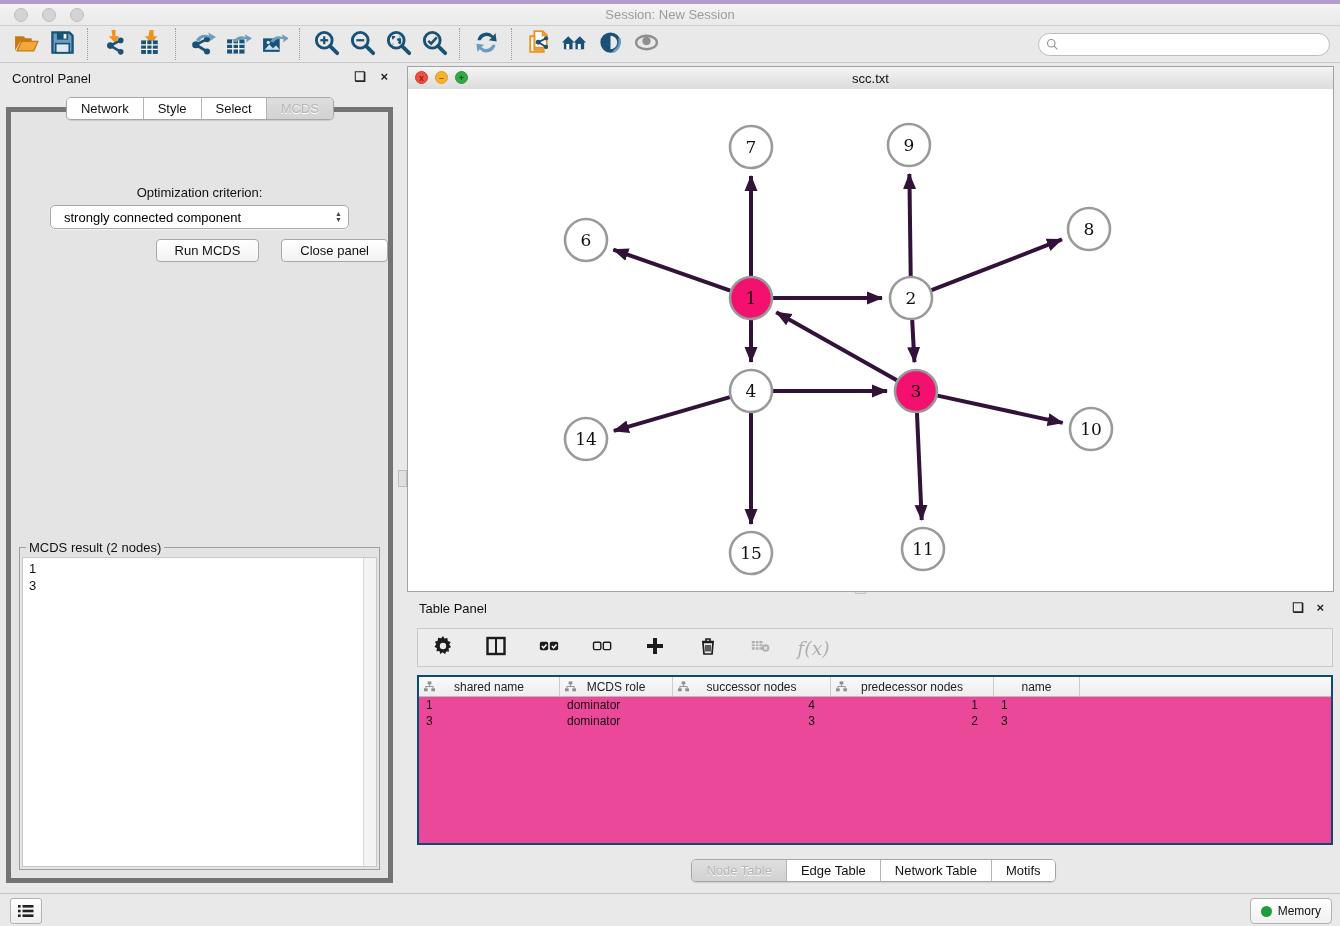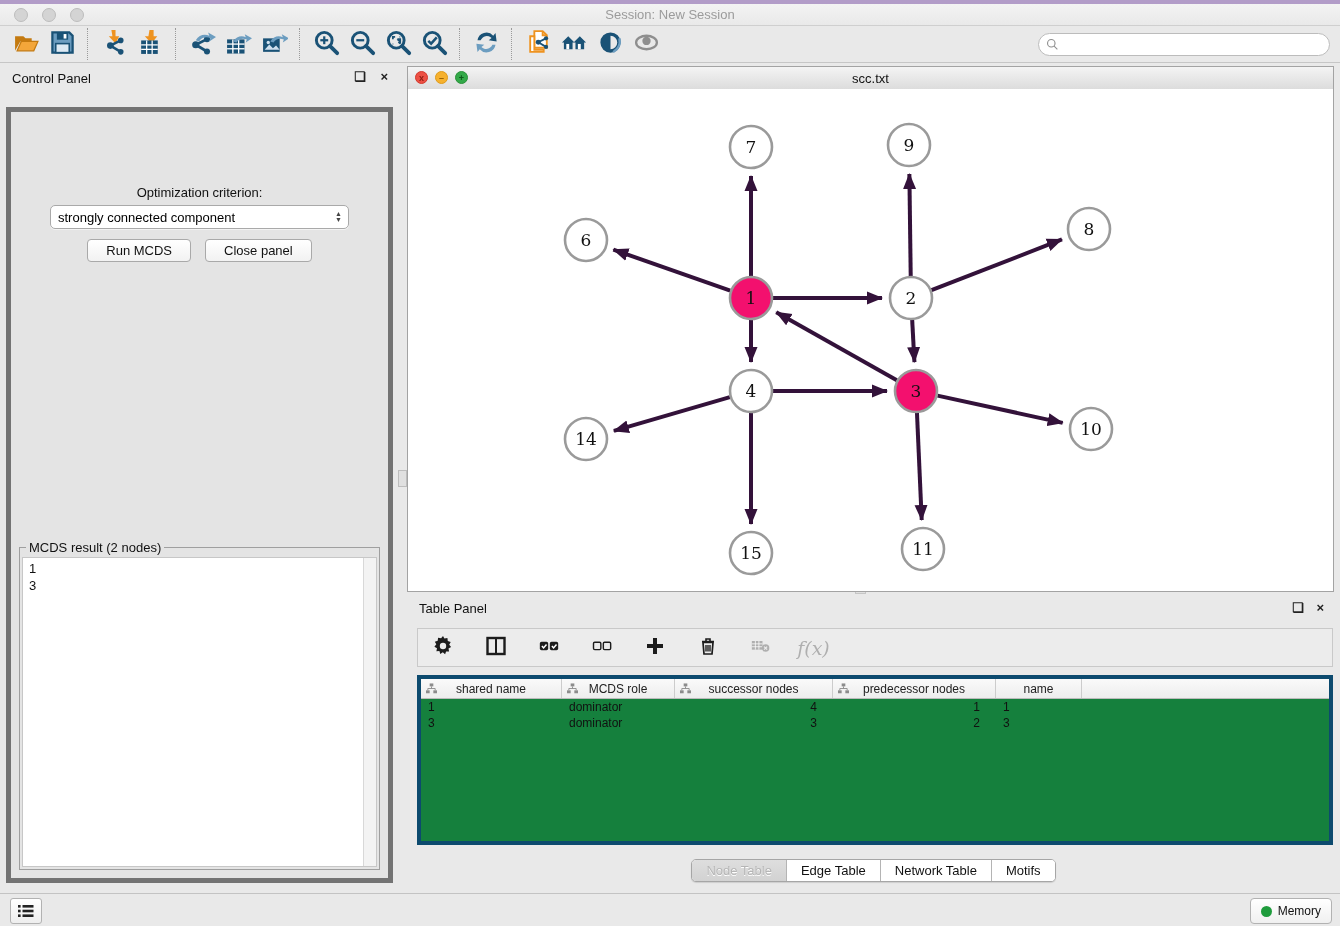--- a/index.html
+++ b/index.html
@@ -26,23 +26,23 @@
   .cp-head{position:absolute;left:12px;top:8px;}
   .cp-float{position:absolute;right:34px;top:6px;}
   .cp-close{position:absolute;right:12px;top:6px;}
   .cp-content{position:absolute;left:6px;right:7px;top:44px;bottom:10px;background:#e4e4e4;border:5px solid #737373;box-sizing:border-box;}
   .seg-bar{position:absolute;left:0;right:0;top:34px;display:flex;justify-content:center;z-index:3;}
   .seg-ctl{display:inline-flex;border:1px solid #a6a6a6;border-radius:5px;overflow:hidden;background:#fff;box-shadow:0 1px 1px rgba(0,0,0,.12);}
   .seg{padding:3px 14px;font-size:13px;color:#111;background:#fff;border-left:1px solid #b4b4b4;white-space:nowrap;cursor:default;}
   .seg:first-child{border-left:none;}
   .seg.selected{background:linear-gradient(#dedede,#d2d2d2);color:#b5b5b5;text-shadow:0 1px 0 #fff;}
   .opt-label{position:absolute;left:0;right:0;top:73px;text-align:center;font-size:13px;color:#111;}
-  .cp-select{position:absolute;left:39px;right:39px;top:93px;height:24px;background:#fff;border:1px solid #a9a9a9;border-radius:5px;display:flex;align-items:center;box-sizing:border-box;font-size:13px;padding-left:7px;box-shadow:0 1px 0 rgba(255,255,255,.6);}
+  .cp-select{position:absolute;left:39px;right:39px;top:93px;height:24px;background:#fff;border:1px solid #a9a9a9;border-radius:5px;display:flex;align-items:center;box-sizing:border-box;font-size:13px;padding-left:13px;box-shadow:0 1px 0 rgba(255,255,255,.6);}
   .cp-select .stepper{margin-left:auto;margin-right:6px;display:flex;flex-direction:column;line-height:6px;font-size:7px;color:#444;}
-  .cp-buttons{position:absolute;left:0;right:0;top:127px;display:flex;justify-content:center;gap:14px;}
+  .cp-buttons{position:absolute;left:0;right:0;top:127px;display:flex;justify-content:flex-end;gap:22px;}
   .btn{background:linear-gradient(#ffffff,#f2f2f2);border:1px solid #a9a9a9;border-radius:4px;font-size:13px;padding:3px 18px;color:#111;cursor:default;font-family:"Liberation Sans",sans-serif;}
   .mcds-result{position:absolute;left:8px;right:8px;top:428px;bottom:8px;border:1px solid #9f9f9f;margin:0;padding:0;}
   .mcds-result legend{font-size:13px;color:#111;margin-left:6px;padding:0 3px;}
   .result-area{position:absolute;left:2px;right:2px;top:2px;bottom:2px;background:#fff;border:1px solid #c7c7c7;}
   .result-text{position:absolute;left:6px;top:2px;font-size:13px;color:#111;white-space:pre;line-height:17px;}
   .result-scroll{position:absolute;right:0;top:0;bottom:0;width:12px;background:#f3f3f3;border-left:1px solid #d8d8d8;}
   
   .v-handle{position:absolute;left:398px;top:470px;width:9px;height:17px;background:#e0e0e0;border:1px solid #bdbdbd;box-sizing:border-box;}
   .h-handle{position:absolute;left:855px;top:586px;width:11px;height:8px;background:#e0e0e0;border:1px solid #c6c6c6;box-sizing:border-box;}
   
@@ -59,21 +59,21 @@
   
   .table-panel{position:absolute;left:407px;top:595px;right:0;bottom:33px;background:#e9e9e9;}
   .tp-head{position:absolute;left:12px;top:6px;}
   .tp-float{position:absolute;right:36px;top:5px;}
   .tp-close{position:absolute;right:16px;top:5px;}
   .tp-toolbar{position:absolute;left:10px;right:7px;top:33px;height:39px;background:#ececec;border:1px solid #c9c9c9;box-sizing:border-box;display:flex;align-items:center;padding-left:8px;gap:20px;}
   .tpi{width:33px;height:30px;display:flex;align-items:center;justify-content:center;}
   .tpi svg{width:20px;height:20px;}
   .tpi.disabled{opacity:.9;}
   .fx{font-family:"DejaVu Serif",serif;font-style:italic;font-size:19px;color:#a9a9a9;}
-  .node-table{position:absolute;left:10px;right:7px;top:80px;height:170px;background:#15803d;border:4px solid #0c4a6e;box-sizing:border-box;overflow:hidden;}
+  .node-table{position:absolute;left:10px;right:7px;top:80px;height:170px;background:#ec4899;border:2px solid #0c4a6e;box-sizing:border-box;overflow:hidden;}
   .nt-header{display:flex;height:19px;background:linear-gradient(#fafafa,#ededed);border-bottom:1px solid #bbb;}
   .nt-hcell{position:relative;display:flex;align-items:center;justify-content:center;font-size:12px;color:#222;border-right:1px solid #ccc;box-sizing:border-box;}
   .nt-hcell .sort-ic{position:absolute;left:5px;top:4px;}
   .nt-row{display:flex;height:16px;font-size:12px;color:#111;}
   .nt-cell{box-sizing:border-box;padding:1px 6px 0 7px;white-space:nowrap;overflow:hidden;}
   .nt-cell.r{text-align:right;padding-right:16px;}
   .tp-tabs{position:absolute;left:0;right:0;top:264px;display:flex;justify-content:center;}
   
   .statusbar{position:absolute;left:0;bottom:0;width:100%;height:33px;background:#e9e9e9;border-top:1px solid #c3c3c3;box-sizing:border-box;}
   .sb-left{position:absolute;left:10px;top:4px;width:30px;height:24px;background:linear-gradient(#fff,#eee);border:1px solid #b2b2b2;border-radius:3px;display:flex;align-items:center;justify-content:center;}
@@ -254,20 +254,28 @@
           <line x1="10" y1="10" x2="14" y2="14" stroke="#8f8f8f" stroke-width="1.4"></line>
         </svg>
       <input placeholder="" style="">
     </div>
   </div>
 
   <div class="control-panel">
     <div class="cp-head panel-header">Control Panel</div>
     <div class="cp-float panel-ctl">❏</div>
     <div class="cp-close panel-ctl">×</div>
+    <div class="seg-bar">
+        <div class="seg-ctl" id="cp-tabs">
+          <div class="seg">Network</div>
+          <div class="seg">Style</div>
+          <div class="seg">Select</div>
+          <div class="seg selected">MCDS</div>
+        </div>
+      </div>
     <div class="cp-content">
       <div class="opt-label">Optimization criterion:</div>
       <div class="cp-select">
         <span>strongly connected component</span>
         <span class="stepper">
             <span>▲</span>
             <span>▼</span>
           </span>
       </div>
       <div class="cp-buttons">

